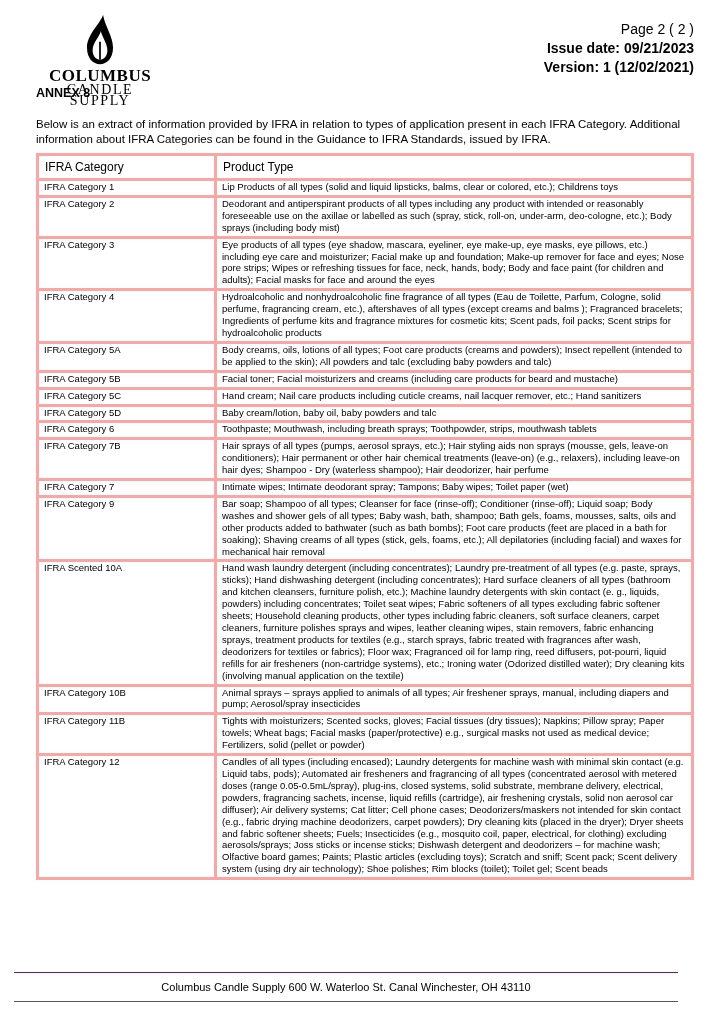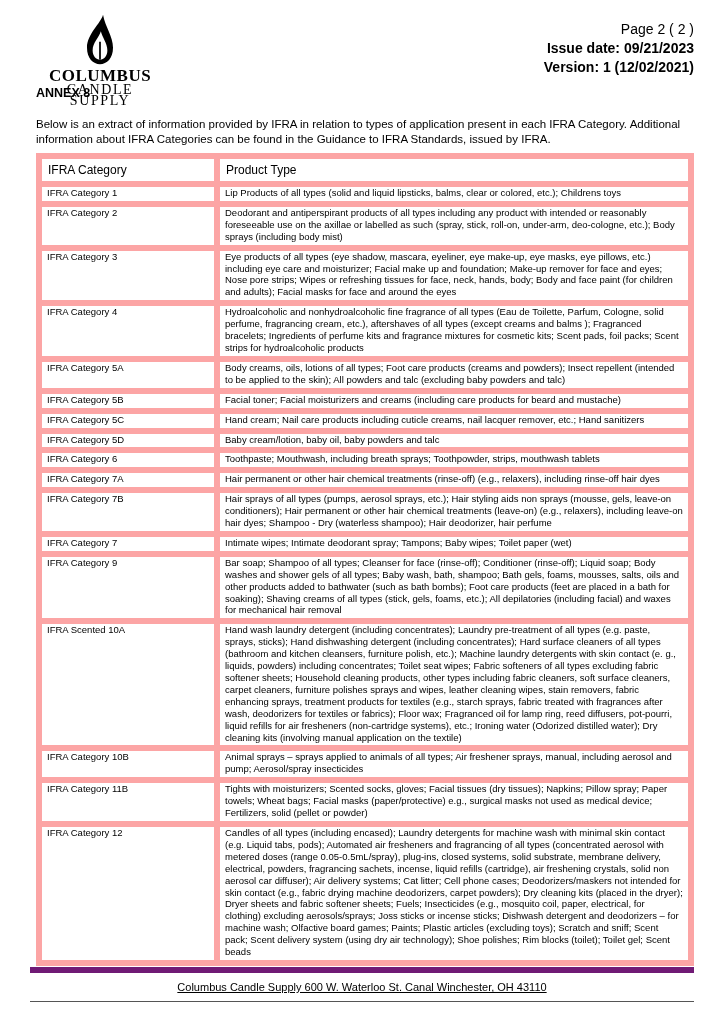--- a/index.html
+++ b/index.html
@@ -44,43 +44,42 @@
     width: 652px; font-size: 11.5px; line-height: 15px; margin-top: 8px;
   }
   
   .ifra-table {
     position: absolute; left: 36px; top: 153px;
     width: 658px;
     border-collapse: collapse;
     table-layout: fixed;
   }
   .ifra-table th, .ifra-table td {
-    border: 6px solid #fca5a5;
+    border: 3px solid #fca5a5;
     vertical-align: top;
     text-align: left;
   }
   .ifra-table th {
     font-size: 12px; font-weight: normal;
     padding: 4px 6px 4px 6px;
     border-bottom-width: 2px;
   }
   .ifra-table td {
     font-size: 9.5px; line-height: 11.9px;
     padding: 0 5px 2px 5px;
   }
   .col-category { width: 178px; }
   
   .footer {
-    position: absolute; left: 30px; bottom: 22px;
+    position: absolute; left: 14px; bottom: 22px;
     width: 664px;
-    border-top: 6px solid #701a75; border-bottom: 1px solid #555;
+    border-top: 1px solid #701a75; border-bottom: 1px solid #555;
     text-align: center;
     font-size: 11px;
     padding: 8px 0 8px 0;
-    text-decoration: underline;
   }
 </style>
 </head>
 <body>
 
 <div class="page">
 
   <div class="logo">
     <svg class="logo-flame" viewBox="0 0 100 120" width="44" height="52" aria-hidden="true">
       <path d="M57,2 C52,22 20,46 20,78 C20,102 34,116 50,116 C66,116 80,102 80,78 C80,52 62,30 57,2 Z" fill="#000"></path>
@@ -143,42 +142,38 @@
         </tr>
         <tr>
           <td>IFRA Category 5D</td>
           <td>Baby cream/lotion, baby oil, baby powders and talc</td>
         </tr>
         <tr>
           <td>IFRA Category 6</td>
           <td>Toothpaste; Mouthwash, including breath sprays; Toothpowder, strips, mouthwash tablets</td>
         </tr>
         <tr>
-          <td>IFRA Category 7A</td>
-          <td>Hair permanent or other hair chemical treatments (rinse-off) (e.g., relaxers), including rinse-off hair dyes</td>
-        </tr>
-        <tr>
           <td>IFRA Category 7B</td>
           <td>Hair sprays of all types (pumps, aerosol sprays, etc.); Hair styling aids non sprays (mousse, gels, leave-on conditioners); Hair permanent or other hair chemical treatments (leave-on) (e.g., relaxers), including leave-on hair dyes; Shampoo - Dry (waterless shampoo); Hair deodorizer, hair perfume</td>
         </tr>
         <tr>
           <td>IFRA Category 7</td>
           <td>Intimate wipes; Intimate deodorant spray; Tampons; Baby wipes; Toilet paper (wet)</td>
         </tr>
         <tr>
           <td>IFRA Category 9</td>
           <td>Bar soap; Shampoo of all types; Cleanser for face (rinse-off); Conditioner (rinse-off); Liquid soap; Body washes and shower gels of all types; Baby wash, bath, shampoo; Bath gels, foams, mousses, salts, oils and other products added to bathwater (such as bath bombs); Foot care products (feet are placed in a bath for soaking); Shaving creams of all types (stick, gels, foams, etc.); All depilatories (including facial) and waxes for mechanical hair removal</td>
         </tr>
         <tr>
           <td>IFRA Scented 10A</td>
           <td>Hand wash laundry detergent (including concentrates); Laundry pre-treatment of all types (e.g. paste, sprays, sticks); Hand dishwashing detergent (including concentrates); Hard surface cleaners of all types (bathroom and kitchen cleansers, furniture polish, etc.); Machine laundry detergents with skin contact (e. g., liquids, powders) including concentrates; Toilet seat wipes; Fabric softeners of all types excluding fabric softener sheets; Household cleaning products, other types including fabric cleaners, soft surface cleaners, carpet cleaners, furniture polishes sprays and wipes, leather cleaning wipes, stain removers, fabric enhancing sprays, treatment products for textiles (e.g., starch sprays, fabric treated with fragrances after wash, deodorizers for textiles or fabrics); Floor wax; Fragranced oil for lamp ring, reed diffusers, pot-pourri, liquid refills for air fresheners (non-cartridge systems), etc.; Ironing water (Odorized distilled water); Dry cleaning kits (involving manual application on the textile)</td>
         </tr>
         <tr>
           <td>IFRA Category 10B</td>
-          <td>Animal sprays – sprays applied to animals of all types; Air freshener sprays, manual, including aerosol and pump; Aerosol/spray insecticides</td>
+          <td>Animal sprays – sprays applied to animals of all types; Air freshener sprays, manual, including diapers and pump; Aerosol/spray insecticides</td>
         </tr>
         <tr>
           <td>IFRA Category 11B</td>
           <td>Tights with moisturizers; Scented socks, gloves; Facial tissues (dry tissues); Napkins; Pillow spray; Paper towels; Wheat bags; Facial masks (paper/protective) e.g., surgical masks not used as medical device; Fertilizers, solid (pellet or powder)</td>
         </tr>
         <tr>
           <td>IFRA Category 12</td>
           <td>Candles of all types (including encased); Laundry detergents for machine wash with minimal skin contact (e.g. Liquid tabs, pods); Automated air fresheners and fragrancing of all types (concentrated aerosol with metered doses (range 0.05-0.5mL/spray), plug-ins, closed systems, solid substrate, membrane delivery, electrical, powders, fragrancing sachets, incense, liquid refills (cartridge), air freshening crystals, solid non aerosol car diffuser); Air delivery systems; Cat litter; Cell phone cases; Deodorizers/maskers not intended for skin contact (e.g., fabric drying machine deodorizers, carpet powders); Dry cleaning kits (placed in the dryer); Dryer sheets and fabric softener sheets; Fuels; Insecticides (e.g., mosquito coil, paper, electrical, for clothing) excluding aerosols/sprays; Joss sticks or incense sticks; Dishwash detergent and deodorizers – for machine wash; Olfactive board games; Paints; Plastic articles (excluding toys); Scratch and sniff; Scent pack; Scent delivery system (using dry air technology); Shoe polishes; Rim blocks (toilet); Toilet gel; Scent beads</td>
         </tr>
       </tbody>

